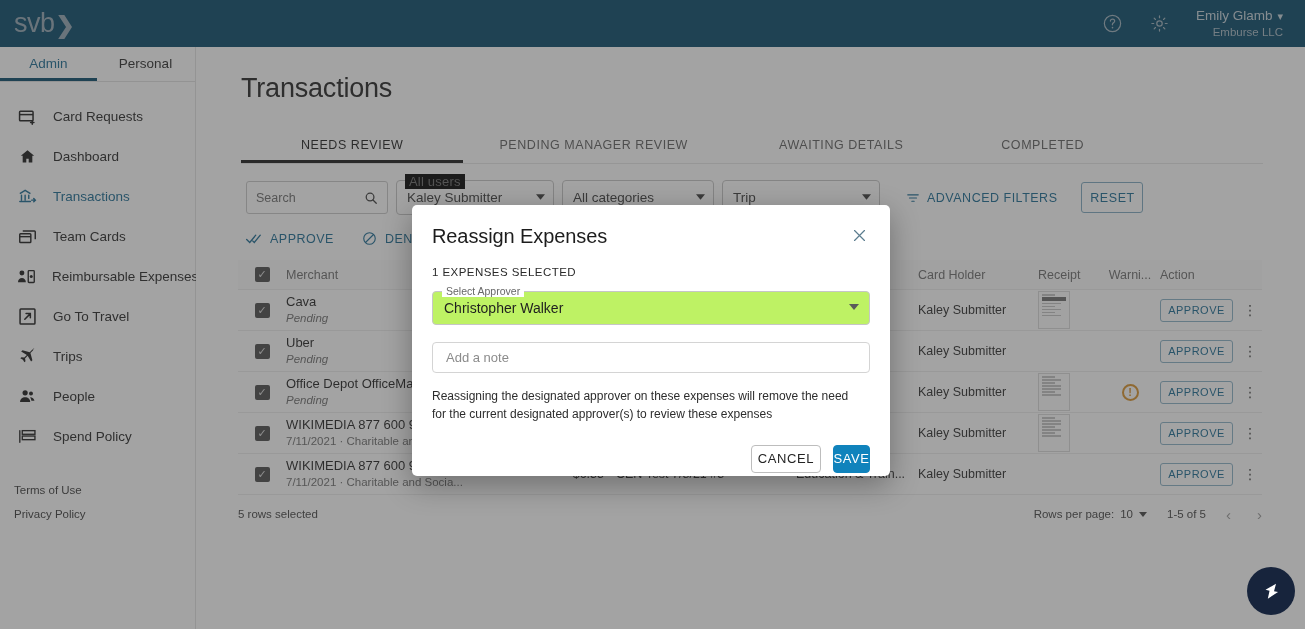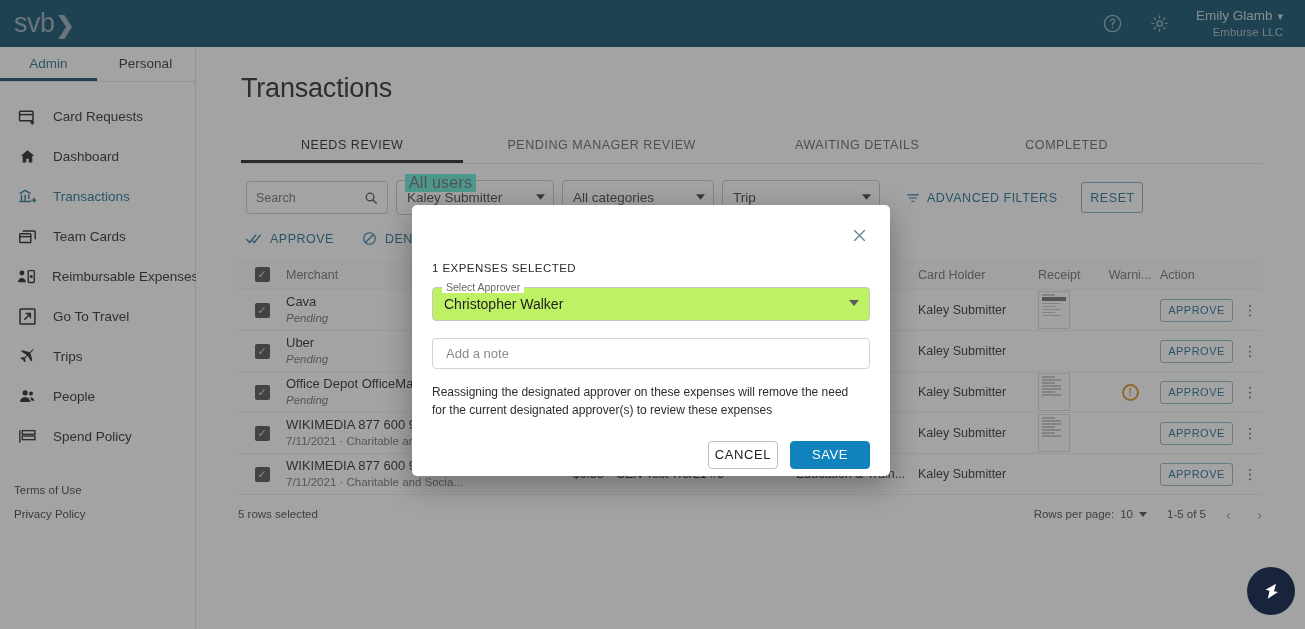--- a/index.html
+++ b/index.html
@@ -56,43 +56,43 @@
   .navitem.active .lbl { color:#1a6a92; }
   .navitem .ico { width:20px; height:20px; display:flex; align-items:center; justify-content:center; color:#1b1b1b; }
   .navitem.active .ico { color:#1a6a92; }
   .legal { position:absolute; left:14px; bottom:103px; font-size:11.5px; color:#3b3b3b; line-height:2.1; }
   .legal div { cursor:pointer; }
 
   
   .main { position:absolute; left:196px; top:47px; width:1109px; height:582px; background:#fff; }
   .page-title { font-size:27px; font-weight:400; color:#222; padding:26px 0 0 45px; letter-spacing:-.2px; }
 
-  .tabs { display:flex; margin:24px 0 0 45px; border-bottom:1px solid #e6e6e6; width:1022px; height:36px;gap:8px; }
+  .tabs { display:flex; margin:24px 0 0 45px; border-bottom:1px solid #e6e6e6; width:1022px; height:36px; }
   .tab { font-size:12.5px; letter-spacing:.55px; color:#5f5f5f; padding:0 18px; line-height:34px; cursor:pointer; white-space:nowrap; }
   .tab:first-child { padding-left:60px; padding-right:60px; }
   .tab.active { color:#1d1d1d; border-bottom:3px solid #1b1b1b; }
   .tab:nth-child(2){ margin-left:18px; }
   .tab:nth-child(3){ margin-left:55px; }
   .tab:nth-child(4){ margin-left:62px; }
 
   .filters { display:flex; align-items:center; gap:8px; margin:16px 0 0 50px; }
   .search-box {
     width:142px; height:33px; border:1px solid #c9c9c9; border-radius:3px;
     display:flex; align-items:center; padding:0 9px; font-size:12.5px; color:#6c6c6c;
     background:#fff;
   }
   .search-box .sicon { margin-left:auto; color:#3c3c3c; }
   .sel {
     position:relative; height:35px; border:1px solid #c4c4c4; border-radius:4px;
     display:flex; align-items:center; padding:0 26px 0 10px; font-size:13.5px; color:#3b3b3b;
     background:#fff;
   }
   .sel .flabel {
-    position:absolute; top:-7px; left:8px; background:#5eead4; padding:0 4px;
-    font-size:16px; color:#6a6a6a; letter-spacing:.2px;
+    position:absolute; top:-7px; left:8px; background:#000000; padding:0 4px;
+    font-size:13px; color:#6a6a6a; letter-spacing:.2px;
   }
   .sel .caret { position:absolute; right:8px; top:13px; }
   .sel.users { width:158px; }
   .sel.cats { width:152px; }
   .sel.trip { width:158px; }
   .advf { display:flex; align-items:center; gap:7px; font-size:12.5px; color:#1a6a92; letter-spacing:.5px; margin-left:18px; cursor:pointer; }
   .reset {
     margin-left:16px; width:62px; height:31px; border:1px solid #7fa9c0; border-radius:3px;
     color:#1a6a92; font-size:12.5px; letter-spacing:.6px; display:flex; align-items:center; justify-content:center;
     background:#fff; cursor:pointer;
@@ -188,21 +188,21 @@
     font-size:13px; color:#2a2a2a; background:transparent;
   }
   .note-field input::placeholder { color:#8b8b8b; }
   .modal-desc { margin-top:15px; font-size:12px; color:#2d2d2d; line-height:1.48; width:430px; }
   .modal-actions { display:flex; justify-content:flex-end; gap:12px; margin-top:21px; }
   .btn {
     height:28px; border-radius:4px; display:flex; align-items:center; justify-content:center;
     font-size:13px; letter-spacing:.6px; cursor:pointer;
   }
   .btn-cancel { width:70px; border:1px solid #bdbdbd; background:#fff; color:#242424; }
-  .btn-save { width:80px; background:#1083bc; color:#fff; border:1px solid #1083bc; }
+  .btn-save { width:37px; background:#1083bc; color:#fff; border:1px solid #1083bc; }
   svg { display:block; }
 </style>
 </head>
 <body>
 
 <div id="page-root">
 
   <div class="topbar">
     <div class="logo">
       <span>svb</span>
@@ -597,20 +597,21 @@
       <svg width="24" height="24" viewBox="0 0 24 24" fill="#ffffff">
         <path d="M15.4 3.8 6.4 12h4.1v8.2l8.6-8.6h-4.1z" transform="rotate(12 12 12)"></path>
       </svg>
     </span>
   </div>
 
   <div class="dim"></div>
 
   <div class="modal">
     <div class="modal-head">
+      <div class="modal-title">Reassign Expenses</div>
       <div class="modal-x">
         <svg width="17" height="17" viewBox="0 0 24 24" fill="none" stroke="currentColor" stroke-width="1.7" stroke-linecap="round">
           <path d="M5 5l14 14M19 5 5 19"></path>
         </svg>
       </div>
     </div>
 
     <div class="selected-count">1 EXPENSES SELECTED</div>
 
     <div class="field">

